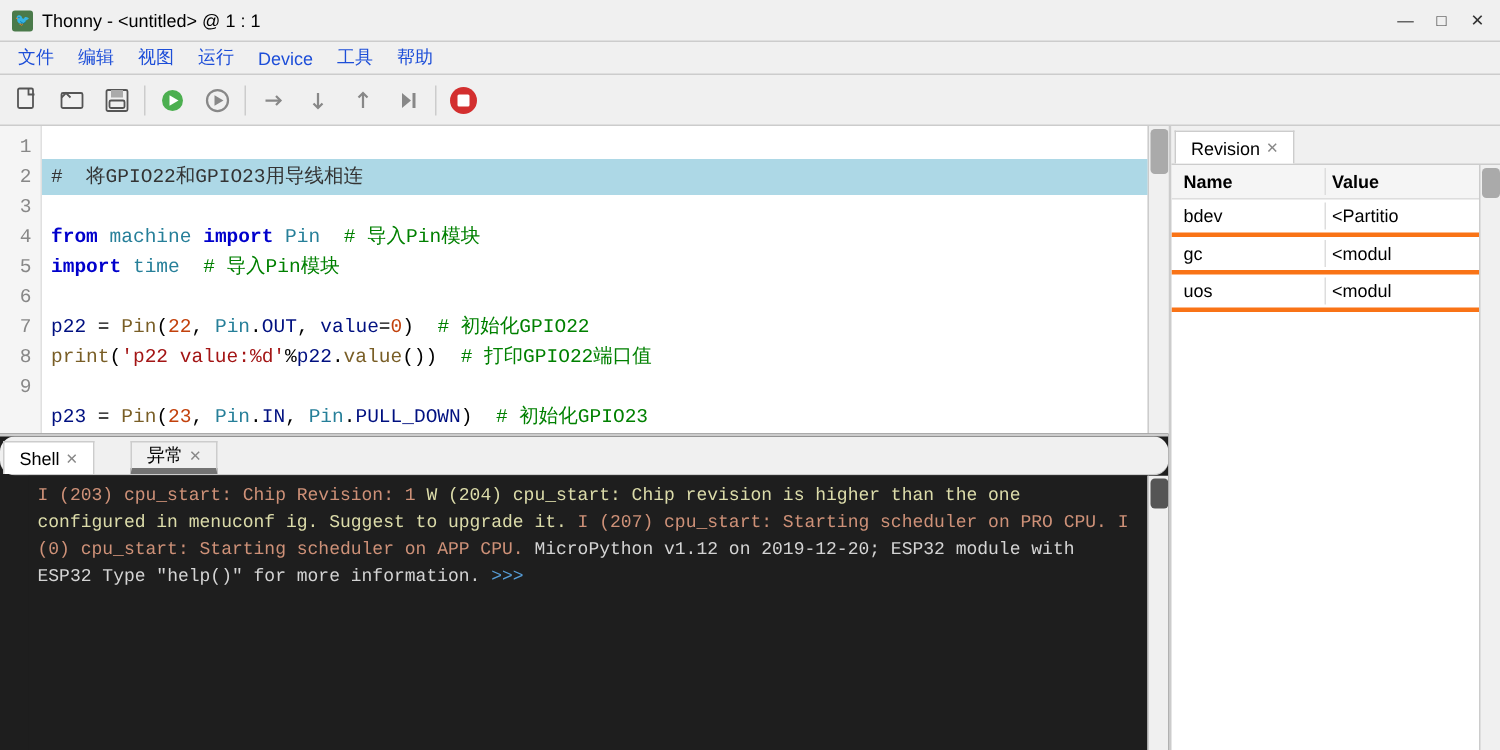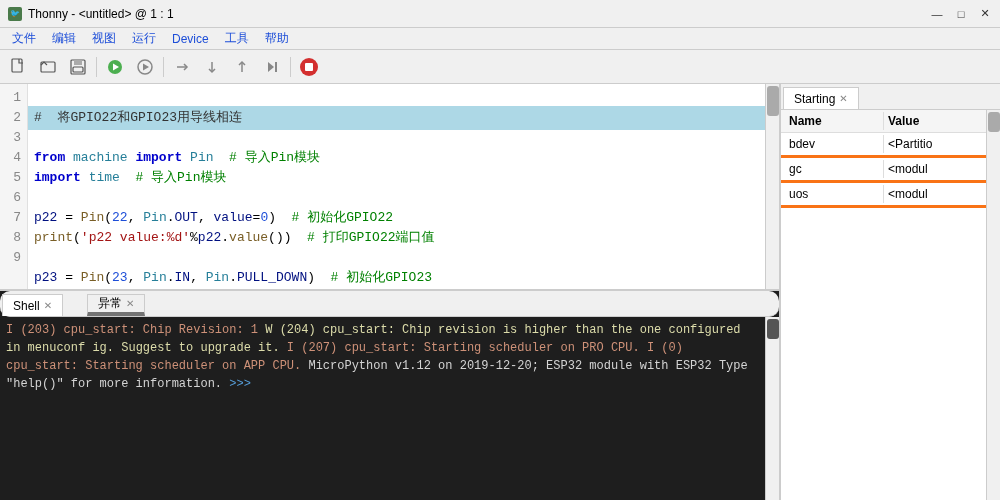--- a/index.html
+++ b/index.html
@@ -229,20 +229,21 @@
     }
     .shell-scroll {
       width: 14px;
       background: #f0f0f0;
       border-left: 1px solid #ccc;
     }
     .shell-row {
       display: flex;
       overflow: hidden;
       flex: 1;
+      margin-left: 19px;
     }
 
     
     .variables-panel {
       width: 220px;
       background: white;
       display: flex;
       flex-direction: column;
       flex-shrink: 0;
       border-left: 1px solid #ccc;
@@ -289,21 +290,21 @@
     }
     .var-scroll {
       width: 14px;
       background: #f0f0f0;
     }
 
     
     .kw { color: #0000cc; font-weight: bold; }
     .str { color: #a31515; }
     .comment { color: #008000; }
-    .num { color: #1d4ed8; }
+    .num { color: #c2410c; }
   </style>
 </head>
 <body>
 
 <div class="title-bar">
   <div class="title-bar-left">
     <div class="title-bar-icon">🐦</div>
     <span>Thonny  -  &lt;untitled&gt;  @  1 : 1</span>
   </div>
   <div class="title-bar-controls">
@@ -452,21 +453,21 @@
           </div>
         </div>
       </div>
 
     </div>
   </div>
 
   <div class="variables-panel">
     <div class="variables-tab-bar">
       <div class="variables-tab">
-        <span>Starting</span>
+        <span>Revision</span>
         <span style="font-size:10px; color:#888; margin-left:4px;">✕</span>
       </div>
     </div>
     <div style="display:flex; flex:1; overflow:hidden;">
       <div class="variables-table">
         <div class="variables-header">
           <div class="var-name-col">Name</div>
           <div class="var-value-col">Value</div>
         </div>
         <div class="variables-row">

